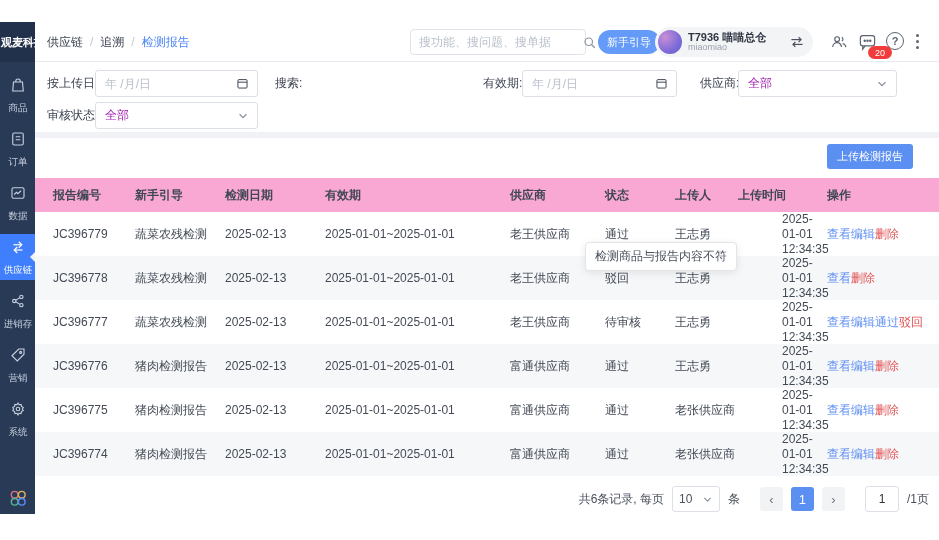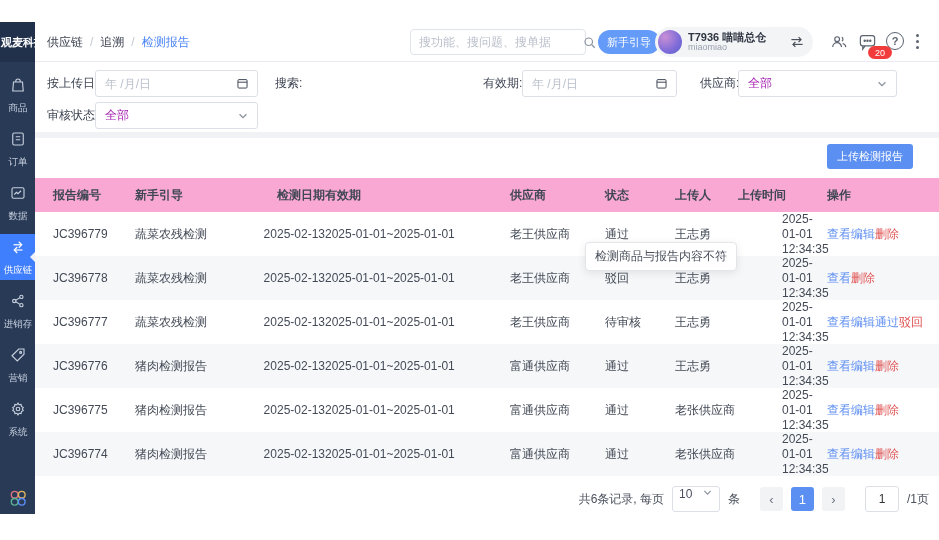--- a/index.html
+++ b/index.html
@@ -56,33 +56,33 @@
   .btn.ghost { background:#fff; color:#5c8ff2; border:1px solid #cfdcf5; }
   .search-btn { position:absolute; left:793px; top:98px; width:36px; height:27px; }
   .export-btn { position:absolute; left:838px; top:98px; width:36px; height:27px; }
 
   .table-card { position:absolute; top:76px; left:0; width:904px; height:376px; background:#fff; }
   .upload-btn { position:absolute; top:6px; right:26px; height:25px; padding:0 10px; }
   .thead { position:absolute; top:40px; left:0; width:904px; height:34px; background:#f9a8d4; display:flex; align-items:center; padding-left:18px; font-size:12px; font-weight:bold; color:#3f4654; }
   .tbody { position:absolute; top:74px; left:0; width:904px; }
   .trow { display:flex; align-items:center; height:44px; padding-left:18px; font-size:12px; color:#434a56; background:#fff; }
   .trow.alt { background:#f6f7f9; }
-  .c1{width:82px;flex:none;} .c2{width:90px;flex:none;} .c3{width:100px;flex:none;text-align:right;} .c4{width:185px;flex:none;}
+  .c1{width:82px;flex:none;} .c2{width:90px;flex:none;} .c3{width:100px;flex:none;} .c4{width:185px;flex:none;}
   .c5{width:95px;flex:none;} .c6{width:70px;flex:none;} .c7{width:63px;flex:none;} .c8{width:89px;flex:none;}
   .c9{flex:1;}
   .timecell div { line-height:15px;margin-left:44px; }
   .actions { display:flex; }
   .action-link { cursor:pointer; white-space:nowrap; }
   .action-link.primary { color:#5f8ff2; }
   .action-link.danger { color:#e05353;text-align:center; }
 
   .tooltip { position:absolute; left:550px; top:104px; background:#fff; border:1px solid #e3e5e9; border-radius:4px; box-shadow:0 2px 8px rgba(0,0,0,.09); padding:5px 9px; font-size:12px; color:#4a505c; white-space:nowrap; z-index:4; }
 
   .pager { position:absolute; top:346px; left:0; width:904px; height:30px; display:flex; align-items:center; justify-content:flex-end; gap:8px; padding-right:10px; font-size:12px; color:#4a505c; }
-  .psize { width:48px; height:26px; border:1px solid #dcdfe6; border-radius:3px; display:flex; padding:0 6px; cursor:pointer; gap:4px; }
+  .psize { width:48px; height:26px; border:1px solid #dcdfe6; border-radius:3px; display:flex; align-items:center; padding:0 6px; cursor:pointer; gap:4px; }
   .psize .v { flex:1; }
   .pbtn { width:23px; height:24px; border-radius:3px; background:#f2f3f5; color:#6b7280; display:flex; align-items:center; justify-content:center; cursor:pointer; font-size:13px; }
   .pbtn.cur { background:#5c8ff2; color:#fff; }
   .pinput { width:34px; height:26px; border:1px solid #dcdfe6; border-radius:3px; text-align:center; font-size:12px; color:#333; outline:none; font-family:inherit; }
   .gap6 { width:4px; }
 </style>
 </head>
 <body>
 
 <div class="stage">

